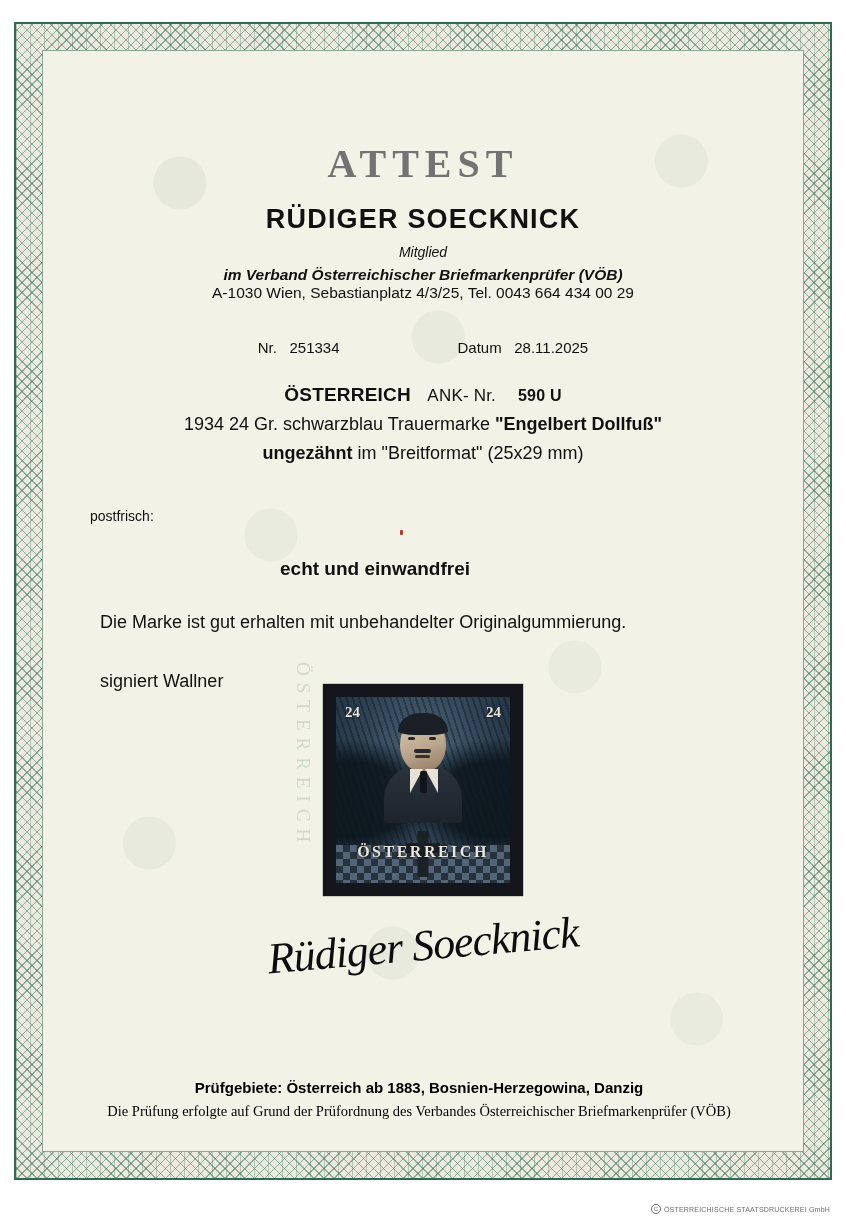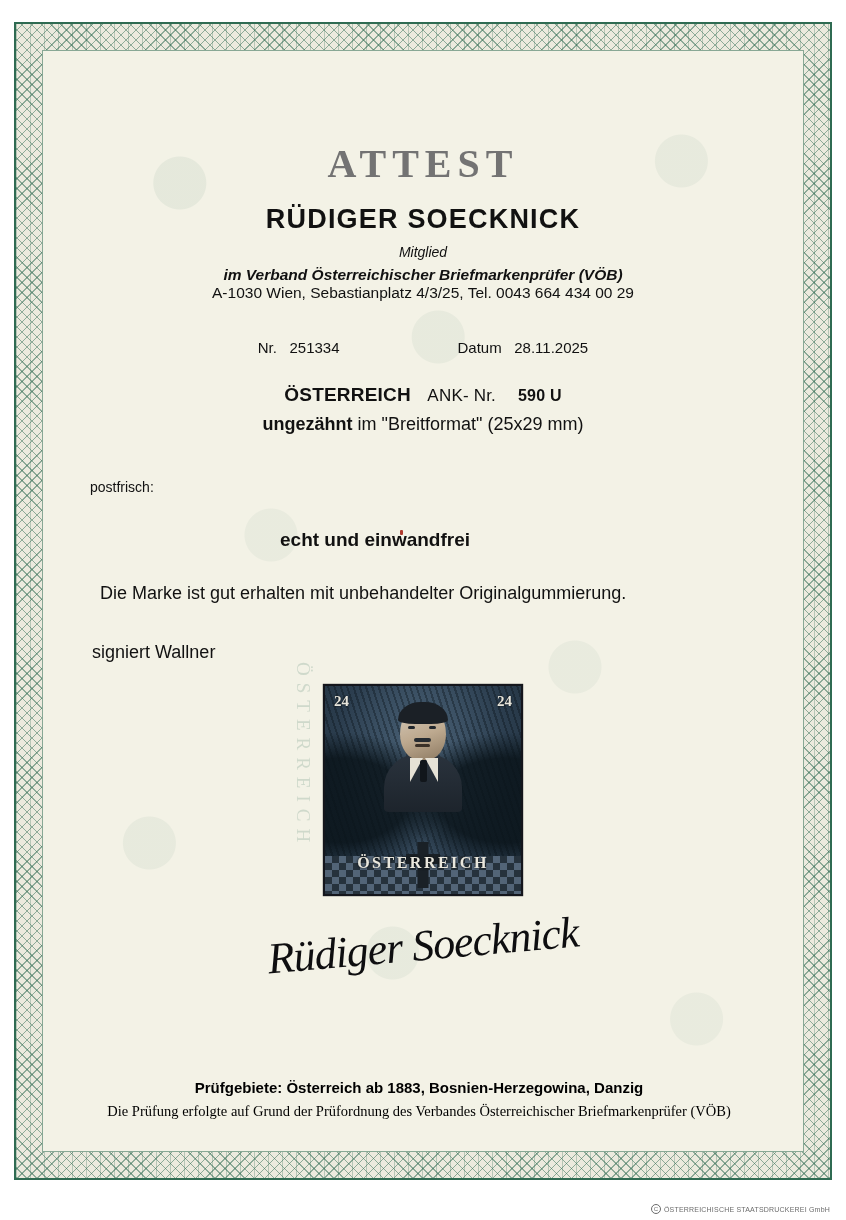--- a/index.html
+++ b/index.html
@@ -181,21 +181,21 @@
     color: #111;
   }
   .remark {
     margin-top: 32px;
     margin-left: 30px;
     font-size: 18px;
     color: #111;
   }
   .signed-note {
     margin-top: 38px;
-    margin-left: 22px;
+    margin-left: 30px;
     font-size: 18px;
     color: #111;
   }
   .red-dot {
     position: absolute;
     left: 330px;
     top: 452px;
     width: 3px;
     height: 5px;
     background: #b03b2e;
@@ -206,21 +206,21 @@
   .stamp-wrap {
     position: absolute;
     left: 50%;
     top: 606px;
     transform: translateX(-50%);
   }
   .stamp {
     width: 200px;
     height: 212px;
     background: #14161c;
-    padding: 2px;
+    padding: 13px;
     box-sizing: border-box;
     box-shadow: 0 0 1px #000;
   }
   .stamp-inner {
     position: relative;
     width: 100%;
     height: 100%;
     background:
       radial-gradient(ellipse at 50% 34%, #4c6378 0%, #3a4f62 36%, #2b3d4e 62%, #22323f 100%);
     overflow: hidden;
@@ -471,20 +471,24 @@
     </div>
 
     <div class="item-block">
       <div class="item-line1">
         <span class="country">ÖSTERREICH</span>
         &nbsp;
         <span class="ank">ANK- Nr.</span>
         &nbsp;&nbsp;
         <span class="cat-no">590 U</span>
       </div>
+      <div class="item-line2">
+        <span>1934 24 Gr. schwarzblau Trauermarke</span>
+        <span class="strong">"Engelbert Dollfuß"</span>
+      </div>
       <div class="item-line3">
         <span class="strong">ungezähnt</span>
         <span>im "Breitformat" (25x29 mm)</span>
       </div>
     </div>
 
     <div class="condition">postfrisch:</div>
     <div class="verdict">echt und einwandfrei</div>
     <div class="remark">Die Marke ist gut erhalten mit unbehandelter Originalgummierung.</div>
     <div class="signed-note">signiert Wallner</div>

